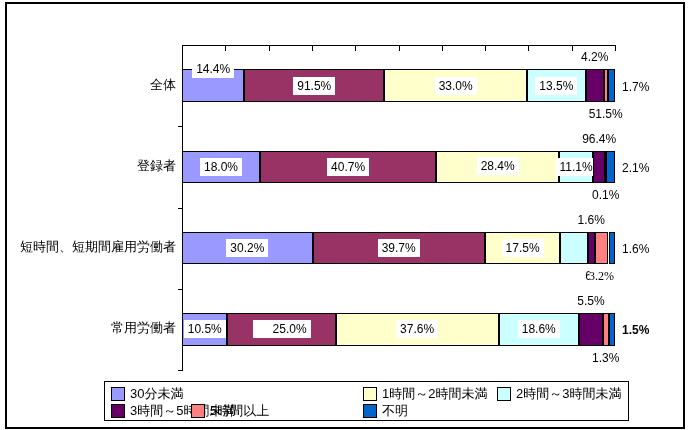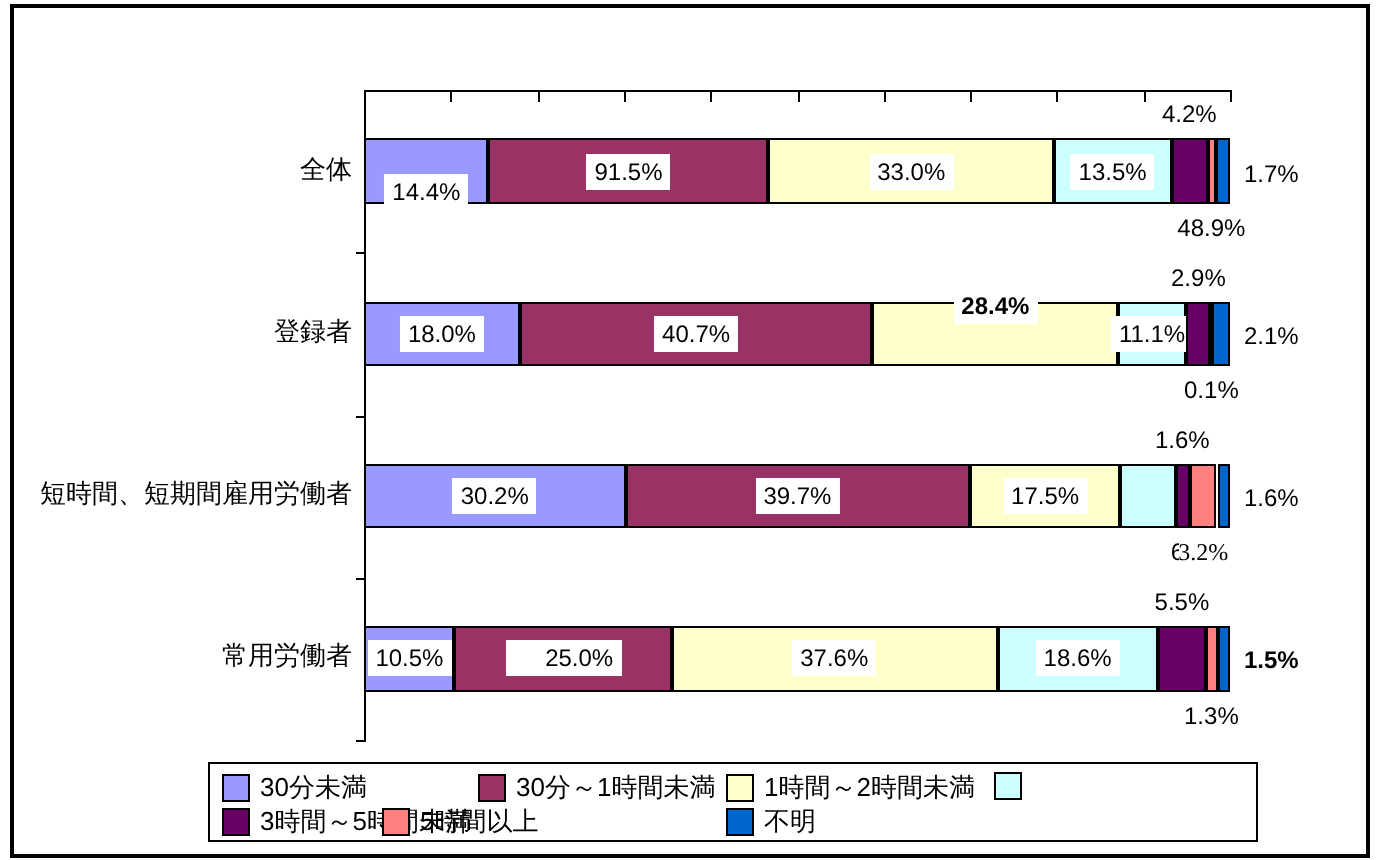--- a/index.html
+++ b/index.html
@@ -49,44 +49,44 @@
       <div class="vtick" style="left: 485.1px; top: 46px;"></div>
       <div class="vtick" style="left: 528.4px; top: 46px;"></div>
       <div class="vtick" style="left: 571.7px; top: 46px;"></div>
       <div class="vtick" style="left: 615px; top: 46px;"></div>
       <div class="htick" style="left: 178px; top: 126.25px;"></div>
       <div class="htick" style="left: 178px; top: 207.5px;"></div>
       <div class="htick" style="left: 178px; top: 288.75px;"></div>
       <div class="htick" style="left: 178px; top: 370px;"></div>
       <div class="catlabel" style="right: 512px; top: 76.625px; margin-left: 12px;">全体</div>
       <div class="seg" style="left: 182px; top: 69.375px; width: 62.352px; height: 32.5px; background: rgb(153, 153, 255);"></div>
-      <div class="lbl-in" style="left: 213.176px; top: 96px;">14.4%</div>
+      <div class="lbl-in" style="left: 213.176px; top: 69px;">14.4%</div>
       <div class="seg hatch" style="left: 244.352px; top: 69.375px; width: 139.859px; height: 32.5px; background: rgb(153, 51, 102);"></div>
       <div class="lbl-in" style="left: 314.281px; top: 85.625px;">91.5%</div>
       <div class="seg" style="left: 384.211px; top: 69.375px; width: 142.89px; height: 32.5px; background: rgb(255, 255, 204);"></div>
       <div class="lbl-in" style="left: 455.656px; top: 85.625px;">33.0%</div>
       <div class="seg" style="left: 527.101px; top: 69.375px; width: 58.455px; height: 32.5px; background: rgb(204, 255, 255);"></div>
       <div class="lbl-in" style="left: 556.328px; top: 85.625px;">13.5%</div>
       <div class="seg hatch" style="left: 585.556px; top: 69.375px; width: 18.186px; height: 32.5px; background: rgb(102, 0, 102);"></div>
       <div class="lbl-out" style="left: 594.649px; top: 50.375px;">4.2%</div>
       <div class="seg" style="left: 603.742px; top: 69.375px; width: 3.897px; height: 32.5px; background: rgb(255, 128, 128);"></div>
-      <div class="lbl-out" style="left: 605.69px; top: 106.875px;">48.9%</div>
+      <div class="lbl-out" style="left: 605.69px; top: 106.875px;">51.5%</div>
       <div class="seg" style="left: 607.639px; top: 69.375px; width: 7.361px; height: 32.5px; background: rgb(0, 102, 204);"></div>
       <div class="lbl-right" style="left: 622px; top: 79.625px;">1.7%</div>
       <div class="catlabel" style="right: 512px; top: 157.875px;">登録者</div>
       <div class="seg" style="left: 182px; top: 150.625px; width: 77.94px; height: 32.5px; background: rgb(153, 153, 255);"></div>
       <div class="lbl-in" style="left: 220.97px; top: 166.875px;">18.0%</div>
       <div class="seg hatch" style="left: 259.94px; top: 150.625px; width: 176.231px; height: 32.5px; background: rgb(153, 51, 102);"></div>
       <div class="lbl-in" style="left: 348.055px; top: 166.875px;">40.7%</div>
       <div class="seg" style="left: 436.171px; top: 150.625px; width: 122.972px; height: 32.5px; background: rgb(255, 255, 204);"></div>
-      <div class="lbl-in" style="left: 497.657px; top: 153px; font-weight: bold;">28.4%</div>
+      <div class="lbl-in" style="left: 497.657px; top: 166px;">28.4%</div>
       <div class="seg" style="left: 559.143px; top: 150.625px; width: 33.774px; height: 32.5px; background: rgb(204, 255, 255);"></div>
       <div class="lbl-in" style="left: 576.03px; top: 166.875px;">11.1%</div>
       <div class="seg hatch" style="left: 592.917px; top: 150.625px; width: 12.557px; height: 32.5px; background: rgb(102, 0, 102);"></div>
-      <div class="lbl-out" style="left: 599.195px; top: 131.625px;">2.9%</div>
+      <div class="lbl-out" style="left: 599.195px; top: 131.625px;">96.4%</div>
       <div class="seg" style="left: 605.474px; top: 150.625px; width: 0.5px; height: 32.5px; background: rgb(255, 128, 128);"></div>
       <div class="lbl-out" style="left: 605.69px; top: 188.125px;">0.1%</div>
       <div class="seg" style="left: 605.907px; top: 150.625px; width: 9.093px; height: 32.5px; background: rgb(0, 102, 204);"></div>
       <div class="lbl-right" style="left: 622px; top: 160.875px;">2.1%</div>
       <div class="catlabel" style="right: 512px; top: 239.125px;">短時間、短期間雇用労働者</div>
       <div class="seg" style="left: 182px; top: 231.875px; width: 130.766px; height: 32.5px; background: rgb(153, 153, 255);"></div>
       <div class="lbl-in" style="left: 247.383px; top: 248.125px;">30.2%</div>
       <div class="seg hatch" style="left: 312.766px; top: 231.875px; width: 171.901px; height: 32.5px; background: rgb(153, 51, 102);"></div>
       <div class="lbl-in" style="left: 398.716px; top: 248.125px;">39.7%</div>
       <div class="seg" style="left: 484.667px; top: 231.875px; width: 75.775px; height: 32.5px; background: rgb(255, 255, 204);"></div>
@@ -112,30 +112,27 @@
       <div class="lbl-out" style="left: 590.968px; top: 294.125px;">5.5%</div>
       <div class="seg" style="left: 602.876px; top: 313.125px; width: 5.629px; height: 32.5px; background: rgb(255, 128, 128);"></div>
       <div class="lbl-out" style="left: 605.69px; top: 350.625px;">1.3%</div>
       <div class="seg" style="left: 608.505px; top: 313.125px; width: 6.495px; height: 32.5px; background: rgb(0, 102, 204);"></div>
       <div class="lbl-right" style="left: 622px; top: 323.375px; font-weight: bold;">1.5%</div>
       <div class="legend" style="left: 104px; top: 381px; width: 523px; height: 38px;">
         <div class="legend-item" style="left: 6px; top: 4px;">
           <span class="swatch" style="background: rgb(153, 153, 255);"></span>
           <span>30分未満</span>
         </div>
-        <div class="legend-item" style="left: 134px; top: 4px;">
-          <span class="swatch" style="background: rgb(153, 51, 102);"></span>
-          <span>30分～1時間未満</span>
-        </div>
         <div class="legend-item" style="left: 258px; top: 4px;">
           <span class="swatch" style="background: rgb(255, 255, 204);"></span>
           <span>1時間～2時間未満</span>
         </div>
         <div class="legend-item" style="left: 392px; top: 4px;">
           <span class="swatch" style="background: rgb(204, 255, 255);"></span>
+          <span>2時間～3時間未満</span>
         </div>
         <div class="legend-item" style="left: 6px; top: 21px;">
           <span class="swatch" style="background: rgb(102, 0, 102);"></span>
           <span>3時間～5時間未満</span>
         </div>
         <div class="legend-item" style="left: 86px; top: 21px; text-align: right;">
           <span class="swatch" style="background: rgb(255, 128, 128);"></span>
           <span>5時間以上</span>
         </div>
         <div class="legend-item" style="left: 258px; top: 21px;">

